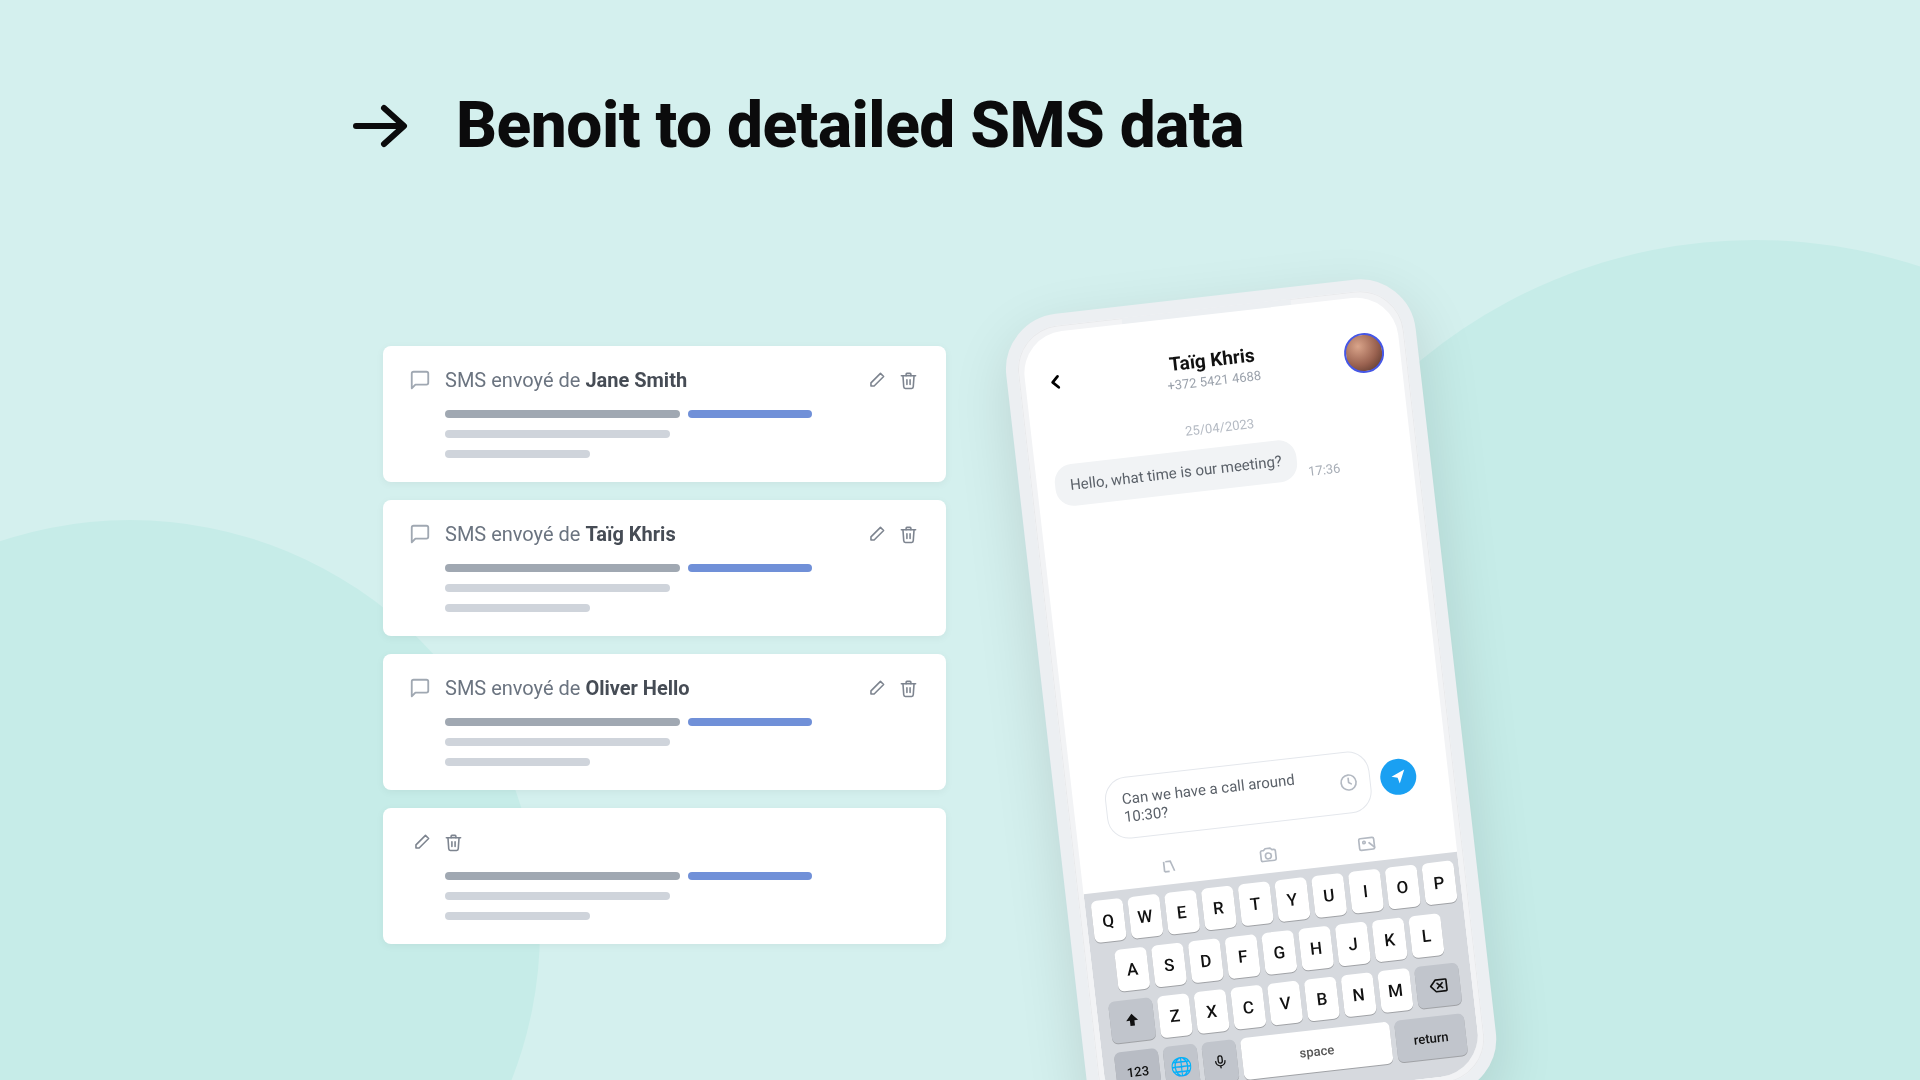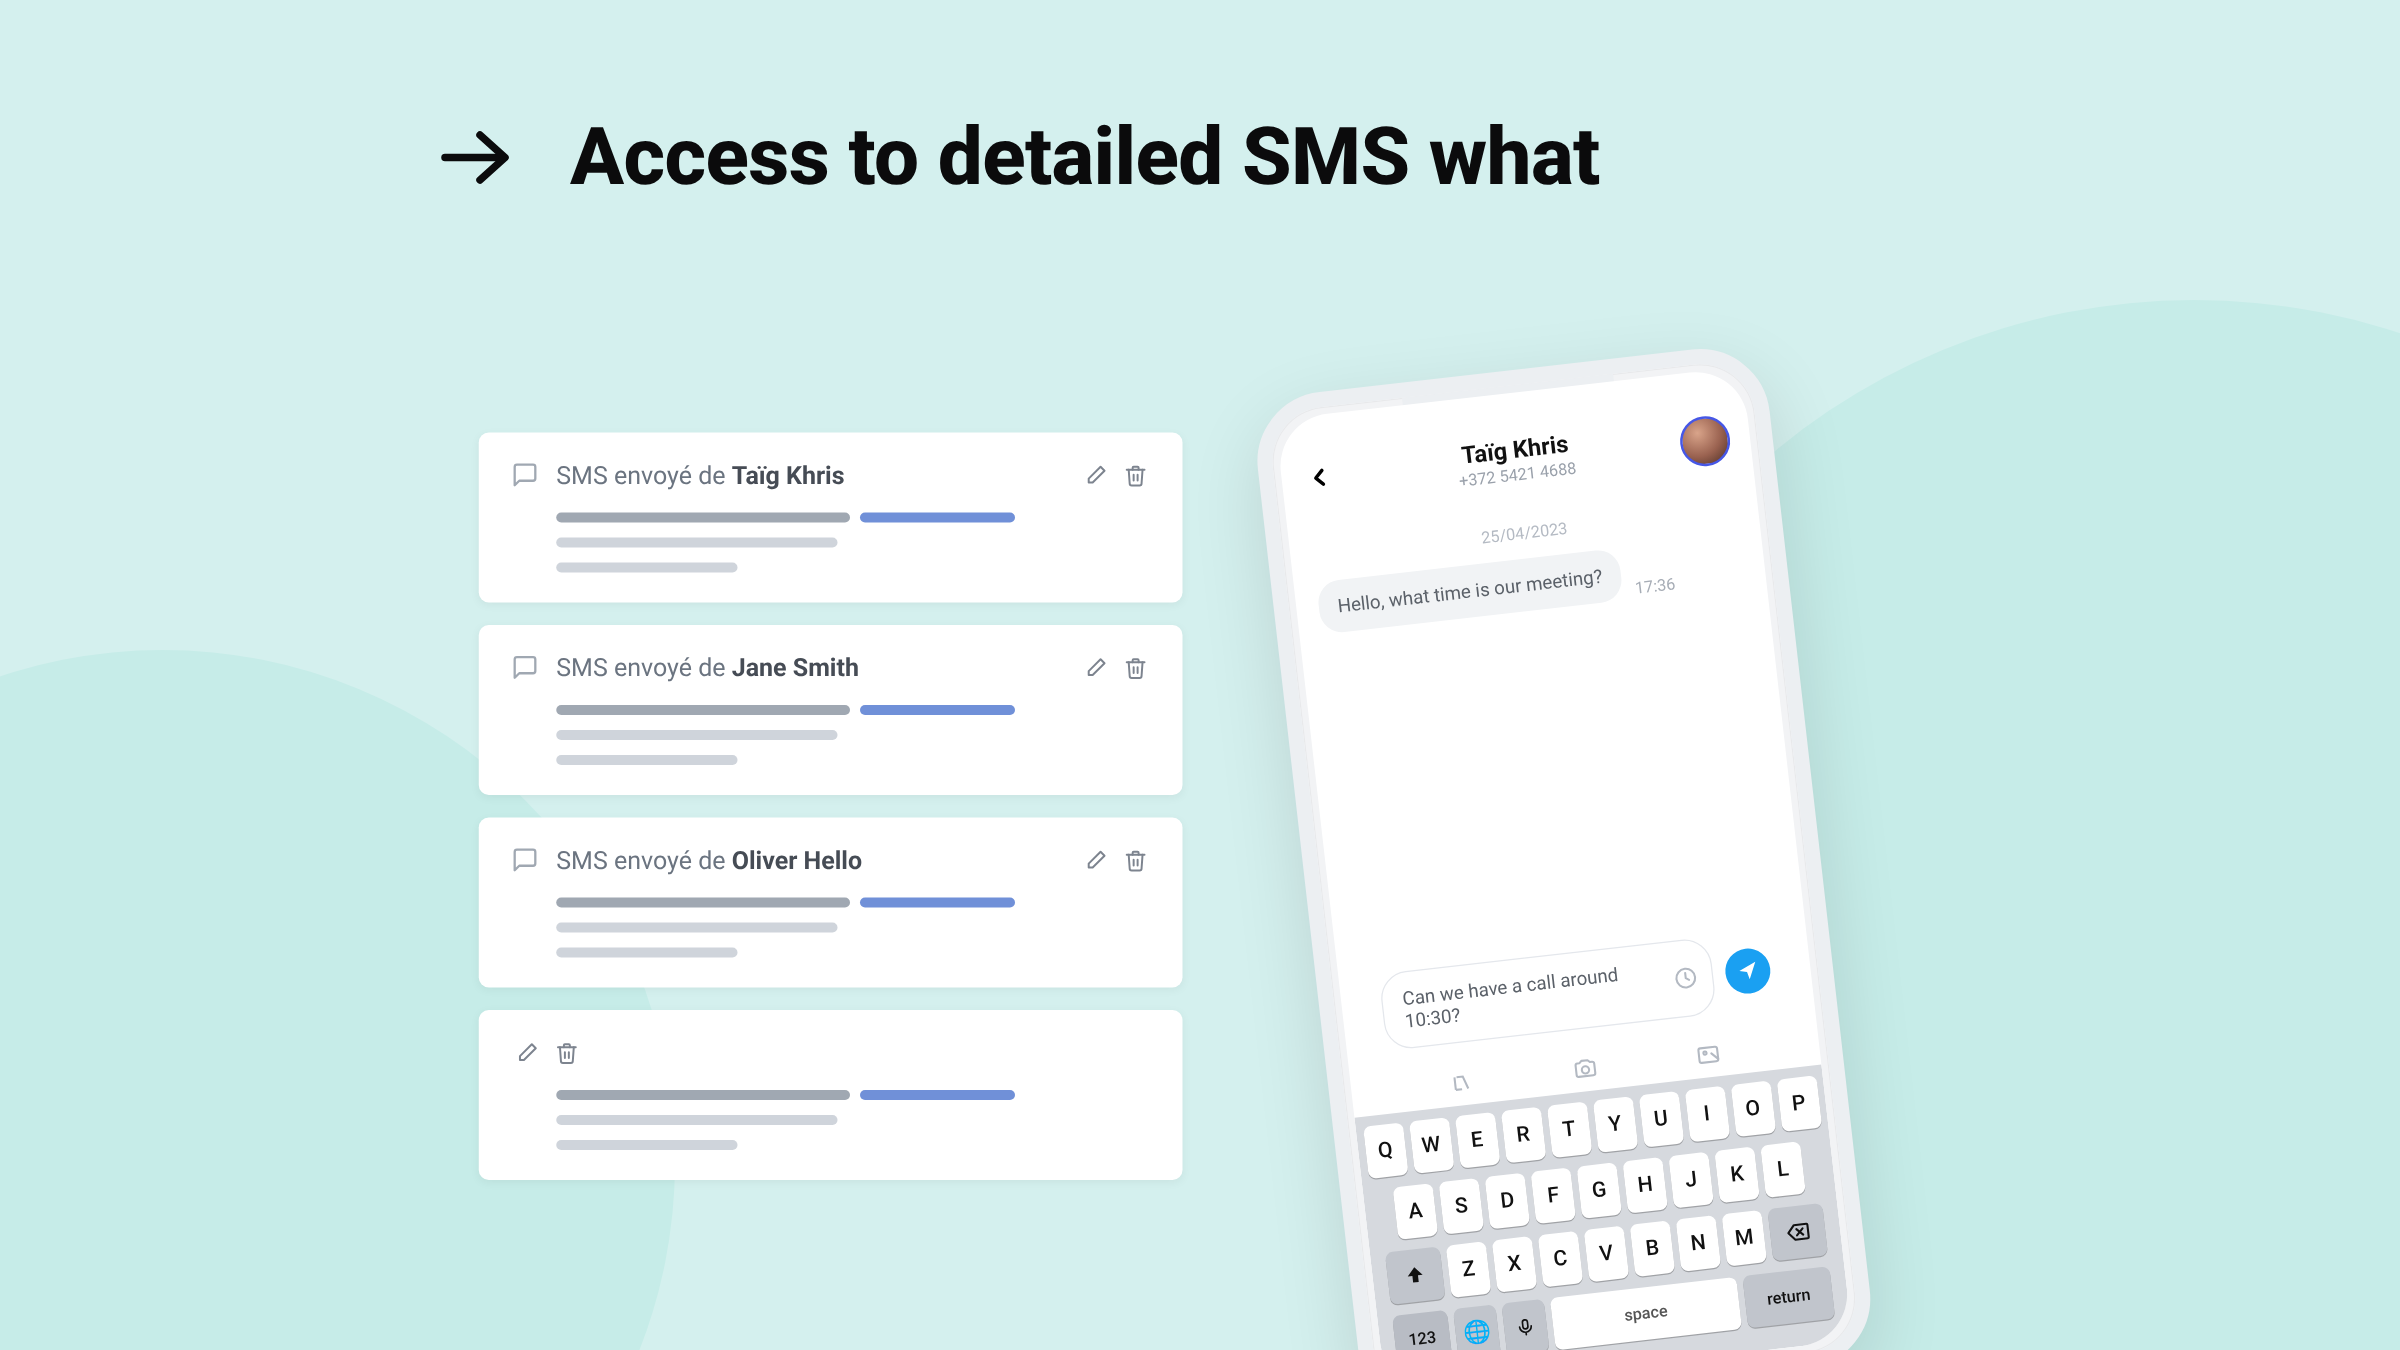--- a/index.html
+++ b/index.html
@@ -316,35 +316,35 @@
 <div class="wave-left"></div>
 <div class="wave-right"></div>
 
 <div class="heading">
   <span class="heading-arrow">
     <svg width="58" height="48" viewBox="0 0 58 48" fill="none" stroke="#0b0b0c" stroke-width="6" stroke-linecap="round" stroke-linejoin="round">
       <line x1="4" y1="24" x2="50" y2="24"></line>
       <polyline points="32,6 52,24 32,42"></polyline>
     </svg>
   </span>
-  <span class="heading-text">Access to detailed SMS what</span>
+  <span class="heading-text">Benoit to detailed SMS data</span>
 </div>
 
 <div class="cards">
 
   <div class="card">
     <div class="card-row">
       <div class="card-left">
         <span class="chat-icon">
           <svg viewBox="0 0 24 24" width="22" height="22" fill="none" stroke="currentColor" stroke-width="2" stroke-linecap="round" stroke-linejoin="round">
               <path d="M21 15a2 2 0 0 1-2 2H7l-4 4V5a2 2 0 0 1 2-2h14a2 2 0 0 1 2 2z"></path>
             </svg>
         </span>
         <span class="card-title">
-          <span>SMS envoyé de </span><b>Taïg Khris</b>
+          <span>SMS envoyé de </span><b>Jane Smith</b>
         </span>
       </div>
       <div class="actions">
         <span class="act-btn">
           <svg viewBox="0 0 24 24" width="19" height="19" fill="none" stroke="currentColor" stroke-width="2" stroke-linecap="round" stroke-linejoin="round">
               <path d="M17 3l4 4-12 12H5v-4z"></path>
             </svg>
         </span>
         <span class="act-btn">
           <svg viewBox="0 0 24 24" width="19" height="19" fill="none" stroke="currentColor" stroke-width="2" stroke-linecap="round" stroke-linejoin="round">
@@ -372,21 +372,21 @@
 
   <div class="card">
     <div class="card-row">
       <div class="card-left">
         <span class="chat-icon">
           <svg viewBox="0 0 24 24" width="22" height="22" fill="none" stroke="currentColor" stroke-width="2" stroke-linecap="round" stroke-linejoin="round">
               <path d="M21 15a2 2 0 0 1-2 2H7l-4 4V5a2 2 0 0 1 2-2h14a2 2 0 0 1 2 2z"></path>
             </svg>
         </span>
         <span class="card-title">
-          <span>SMS envoyé de </span><b>Jane Smith</b>
+          <span>SMS envoyé de </span><b>Taïg Khris</b>
         </span>
       </div>
       <div class="actions">
         <span class="act-btn">
           <svg viewBox="0 0 24 24" width="19" height="19" fill="none" stroke="currentColor" stroke-width="2" stroke-linecap="round" stroke-linejoin="round">
               <path d="M17 3l4 4-12 12H5v-4z"></path>
             </svg>
         </span>
         <span class="act-btn">
           <svg viewBox="0 0 24 24" width="19" height="19" fill="none" stroke="currentColor" stroke-width="2" stroke-linecap="round" stroke-linejoin="round">

